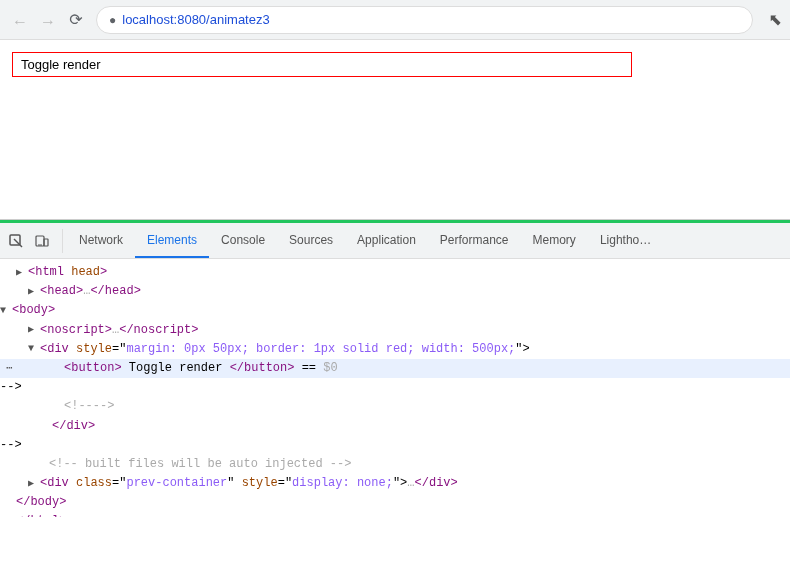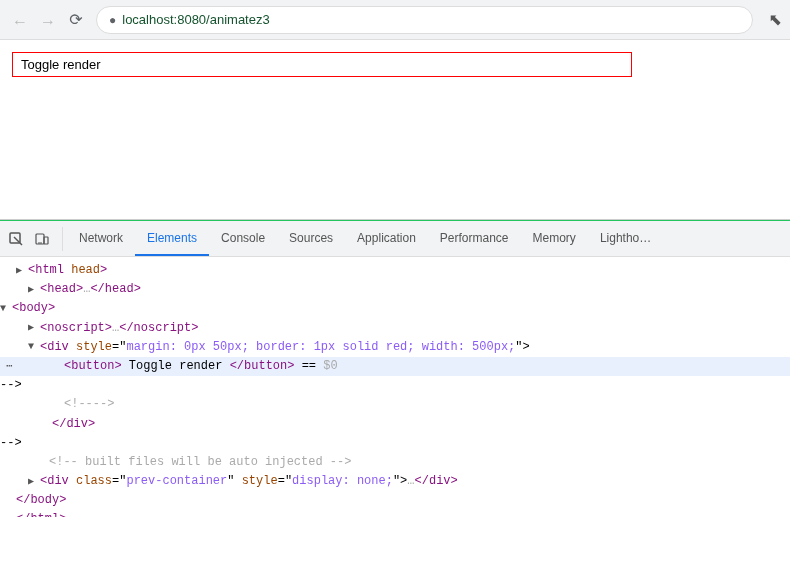--- a/index.html
+++ b/index.html
@@ -30,21 +30,21 @@
       display: flex;
       align-items: center;
       background: #fff;
       border: 1px solid #ddd;
       border-radius: 20px;
       padding: 4px 12px;
       height: 28px;
       gap: 6px;
     }
     .address-bar-lock { color: #5f6368; font-size: 12px; }
-    .address-text { font-size: 13px; color: #14532d; flex: 1; }
+    .address-text { font-size: 13px; color: #1d4ed8; flex: 1; }
     .cursor-icon { color: #555; font-size: 16px; margin-left: 8px; }
 
     
     .page-content {
       background: #fff;
       height: 180px;
       display: flex;
       align-items: flex-start;
       padding: 12px;
       border-bottom: 1px solid #ccc;
@@ -56,21 +56,21 @@
       font-size: 13px;
       cursor: pointer;
       color: #000;
       width: 620px;
       text-align: left;
     }
 
     
     .devtools {
       background: #f8f8f8;
-      border-top: 1px solid #22c55e;
+      border-top: 3px solid #22c55e;
       height: 297px;
       display: flex;
       flex-direction: column;
     }
 
     
     .devtools-toolbar {
       display: flex;
       align-items: center;
       background: #f1f3f4;

